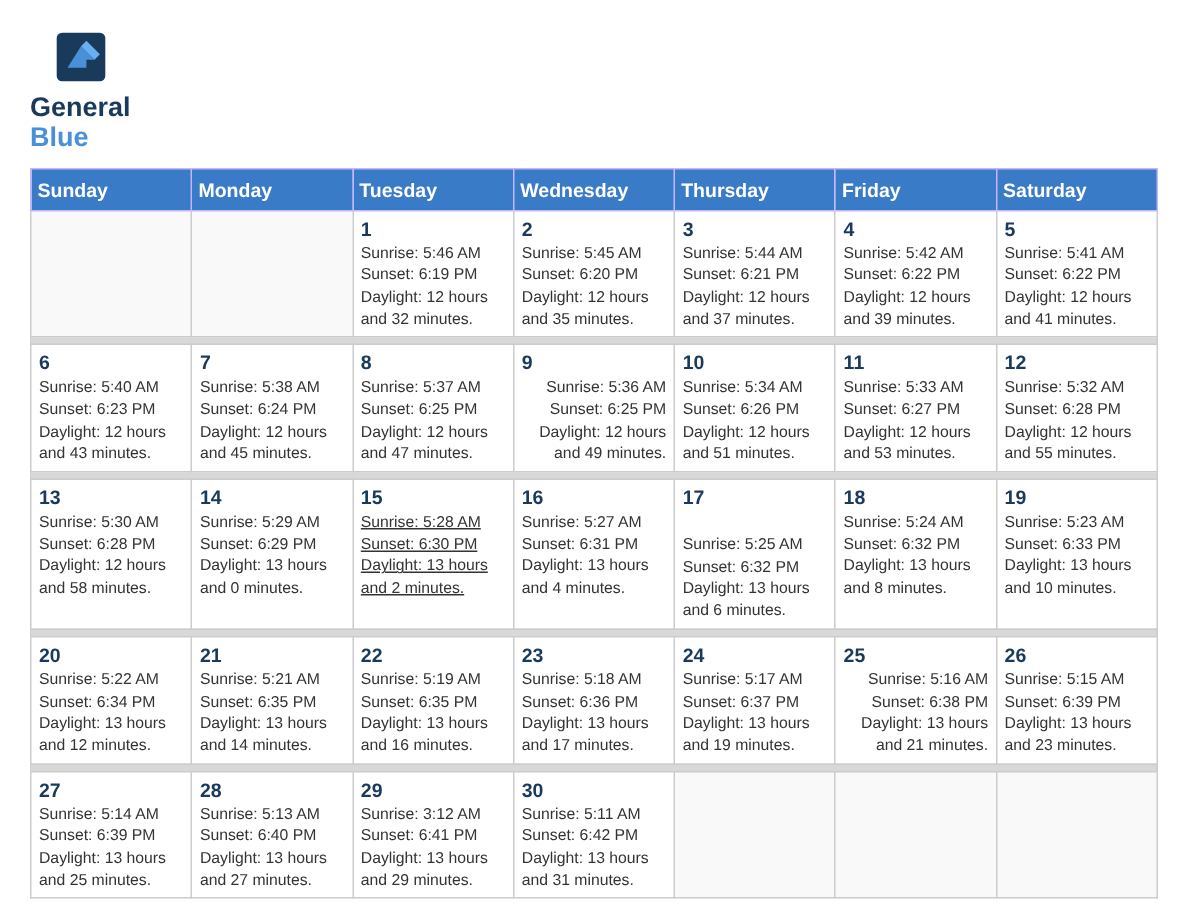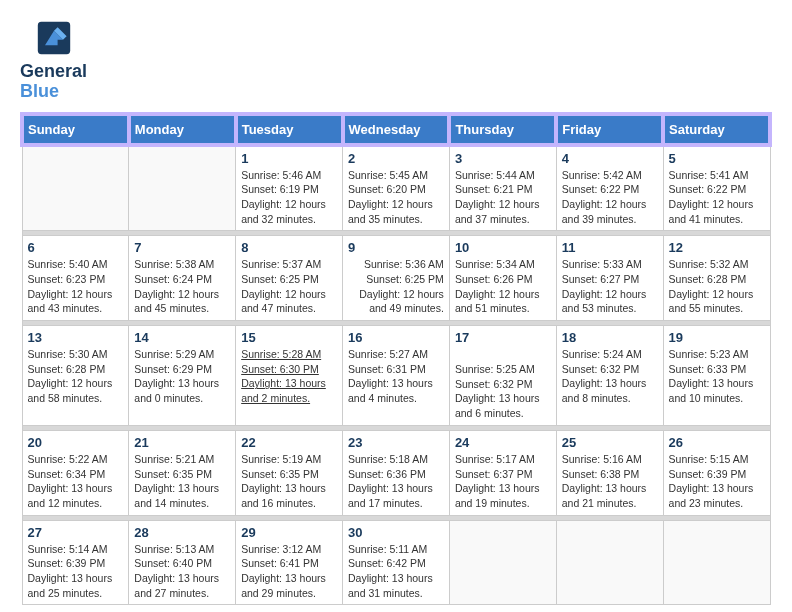--- a/index.html
+++ b/index.html
@@ -48,21 +48,21 @@
       width: 100%;
       border-collapse: collapse;
       border: 1px solid #ccc;
     }
     .calendar th {
       background-color: #3a7bc8;
       color: #fff;
       font-size: 13px;
       padding: 6px 4px;
       text-align: left;
-      border: 4px solid #c4b5fd;
+      border: 1px solid #c4b5fd;
     }
     .calendar td {
       vertical-align: top;
       border: 1px solid #ccc;
       padding: 4px 5px;
       width: calc(100%/7);
       min-height: 80px;
       font-size: 11px;
       color: #333;
       background: #fff;
@@ -294,21 +294,21 @@
         </td>
         <td>
           <span class="day-num">24</span>
           <div class="day-info" style="white-space: pre-line;">Sunrise: 5:17 AM
 Sunset: 6:37 PM
 Daylight: 13 hours
 and 19 minutes.</div>
         </td>
         <td>
           <span class="day-num">25</span>
-          <div class="day-info" style="white-space: pre-line;">Sunrise: 5:16 AM
+          <div class="day-info" style="white-space: pre-line; text-align: right;">Sunrise: 5:16 AM
 Sunset: 6:38 PM
 Daylight: 13 hours
 and 21 minutes.</div>
         </td>
         <td>
           <span class="day-num">26</span>
           <div class="day-info" style="white-space: pre-line;">Sunrise: 5:15 AM
 Sunset: 6:39 PM
 Daylight: 13 hours
 and 23 minutes.</div>

